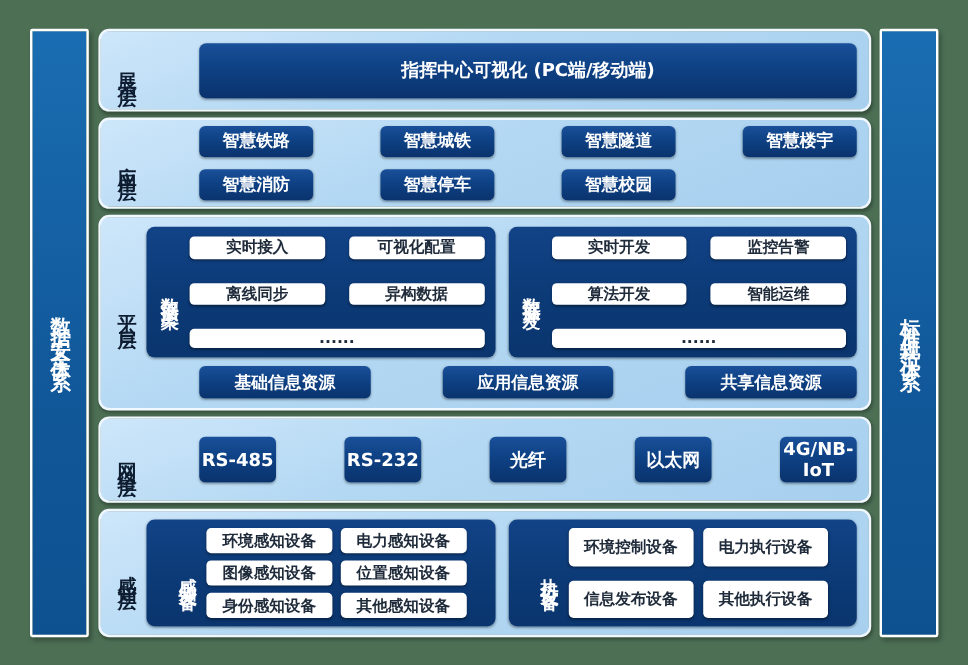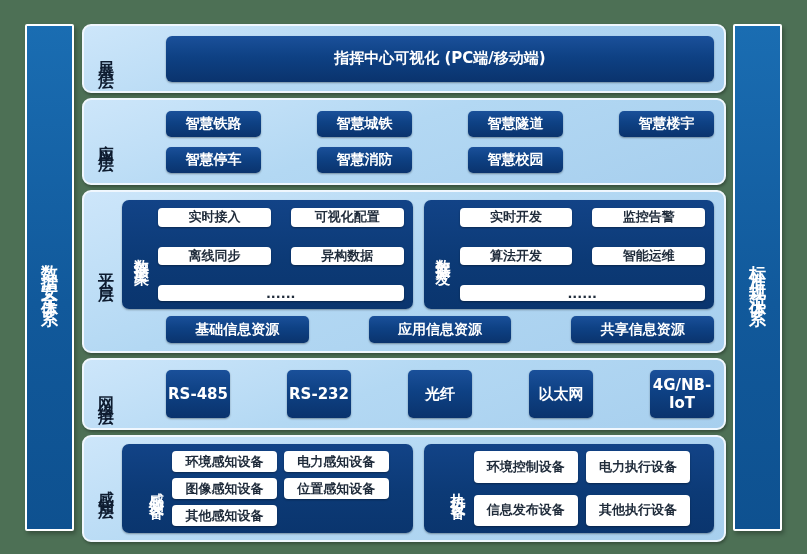--- a/index.html
+++ b/index.html
@@ -32,21 +32,21 @@
     color:#ffffff;font-weight:700;border-radius:5px;
     display:flex;align-items:center;justify-content:center;
     box-shadow:0 1px 2px rgba(0,0,0,.35);text-align:center;margin-left:44px;}
 
   
   .panel-display{height:69px;}
   .display-content{display:flex;align-items:center;}
   .big-node{width:100%;height:46px;font-size:15px;border-radius:6px;}
 
   
-  .panel-app{height:87px;}
+  .panel-app{height:76px;}
   .app-grid{display:grid;grid-template-columns:repeat(4,1fr);gap:10px 12px;align-content:center;height:100%;}
   .app-node{height:26px;font-size:14px;}
 
   
   .panel-platform{height:163px;}
   .platform-content{display:flex;flex-direction:column;gap:7px;height:100%;}
   .groups-row{display:flex;gap:11px;flex:1;min-height:0;}
   .group{flex:1;box-sizing:border-box;background:linear-gradient(180deg,#124387 0%,#0c3a76 55%,#0a356e 100%);
     border-radius:7px;display:flex;padding:8px 9px;gap:7px;box-shadow:0 1px 2px rgba(0,0,0,.35);}
   .group-label{flex:none;width:20px;display:flex;align-items:center;justify-content:center;
@@ -55,21 +55,21 @@
   .white-box{background:#ffffff;border-radius:4px;color:#1f2b3a;font-weight:700;font-size:13px;
     display:flex;align-items:center;justify-content:center;box-shadow:0 1px 2px rgba(0,0,0,.35);
     white-space:nowrap;overflow:hidden;}
   .wide{grid-column:1/3;}
   .resources-row{flex:none;display:flex;gap:16px;height:27px;}
   .res-node{flex:1;font-size:14px;}
 
   
   .panel-network{height:72px;}
   .net-row{display:flex;gap:13px;align-items:center;height:100%;}
-  .net-node{flex:1;height:48px;font-size:15px;}
+  .net-node{flex:1;height:38px;font-size:15px;}
 
   
   .panel-perception{height:107px;padding:7px 10px 7px 6px;}
   .perc-groups{display:flex;gap:11px;width:100%;}
   .perc-group{padding:7px 24px;gap:6px;}
   .perc-grid{gap:6px 7px;}
   .perc-grid-right{grid-template-rows:1fr 1fr;gap:12px 8px;}
 </style>
 </head>
 <body>
@@ -89,22 +89,22 @@
       </div>
     </section>
 
     <section class="panel panel-app">
       <div class="layer-label vtext">应用层</div>
       <div class="content app-grid">
         <div class="navy app-node">智慧铁路</div>
         <div class="navy app-node">智慧城铁</div>
         <div class="navy app-node">智慧隧道</div>
         <div class="navy app-node">智慧楼宇</div>
+        <div class="navy app-node">智慧消防</div>
         <div class="navy app-node">智慧停车</div>
-        <div class="navy app-node">智慧消防</div>
         <div class="navy app-node">智慧校园</div>
       </div>
     </section>
 
     <section class="panel panel-platform">
       <div class="layer-label vtext">平台层</div>
       <div class="content platform-content">
         <div class="groups-row">
 
           <div class="group">
@@ -153,20 +153,21 @@
       <div class="layer-label vtext">感知层</div>
       <div class="content perc-groups">
 
         <div class="group perc-group">
           <div class="group-label vtext">感知设备</div>
           <div class="group-grid perc-grid">
             <div class="white-box">环境感知设备</div>
             <div class="white-box">电力感知设备</div>
             <div class="white-box">图像感知设备</div>
             <div class="white-box">位置感知设备</div>
+            <div class="white-box">身份感知设备</div>
             <div class="white-box">其他感知设备</div>
           </div>
         </div>
 
         <div class="group perc-group">
           <div class="group-label vtext">执行设备</div>
           <div class="group-grid perc-grid perc-grid-right">
             <div class="white-box">环境控制设备</div>
             <div class="white-box">电力执行设备</div>
             <div class="white-box">信息发布设备</div>

